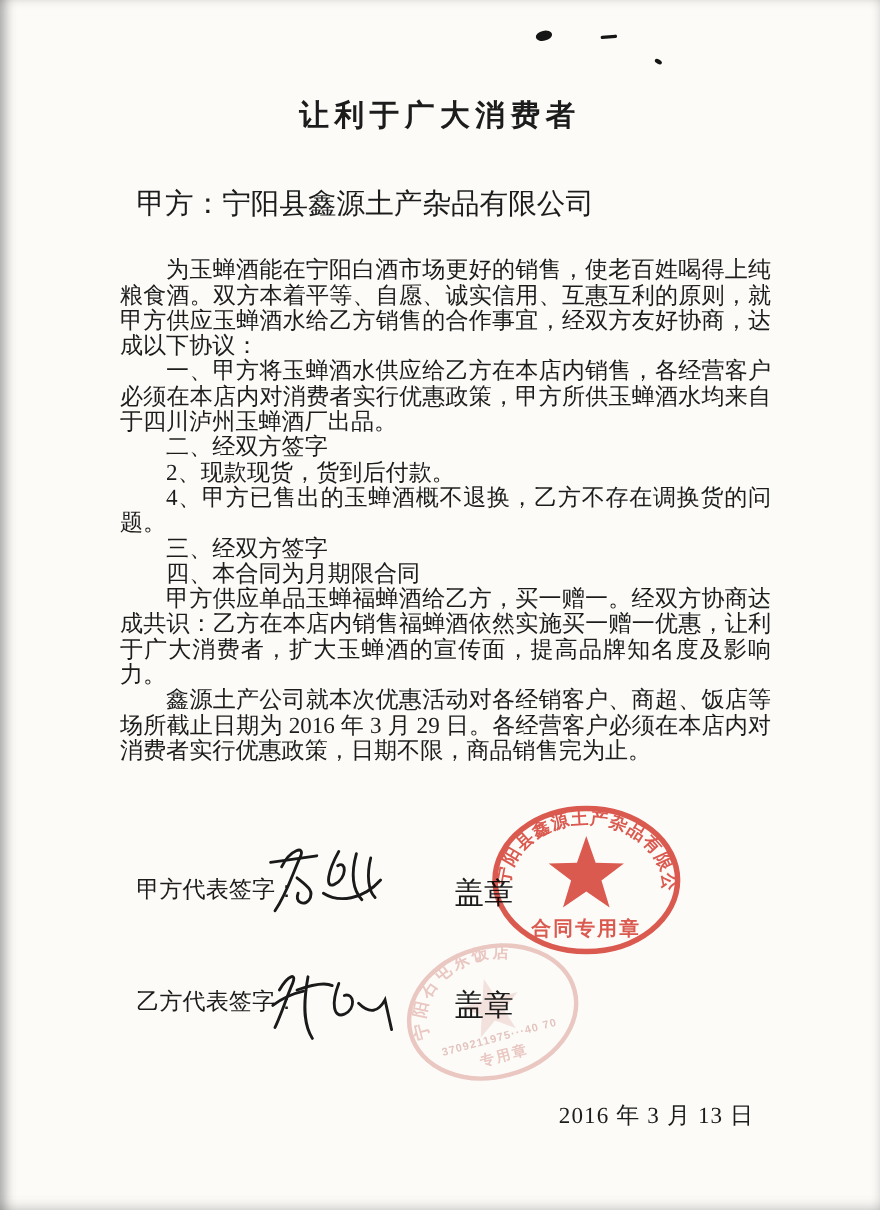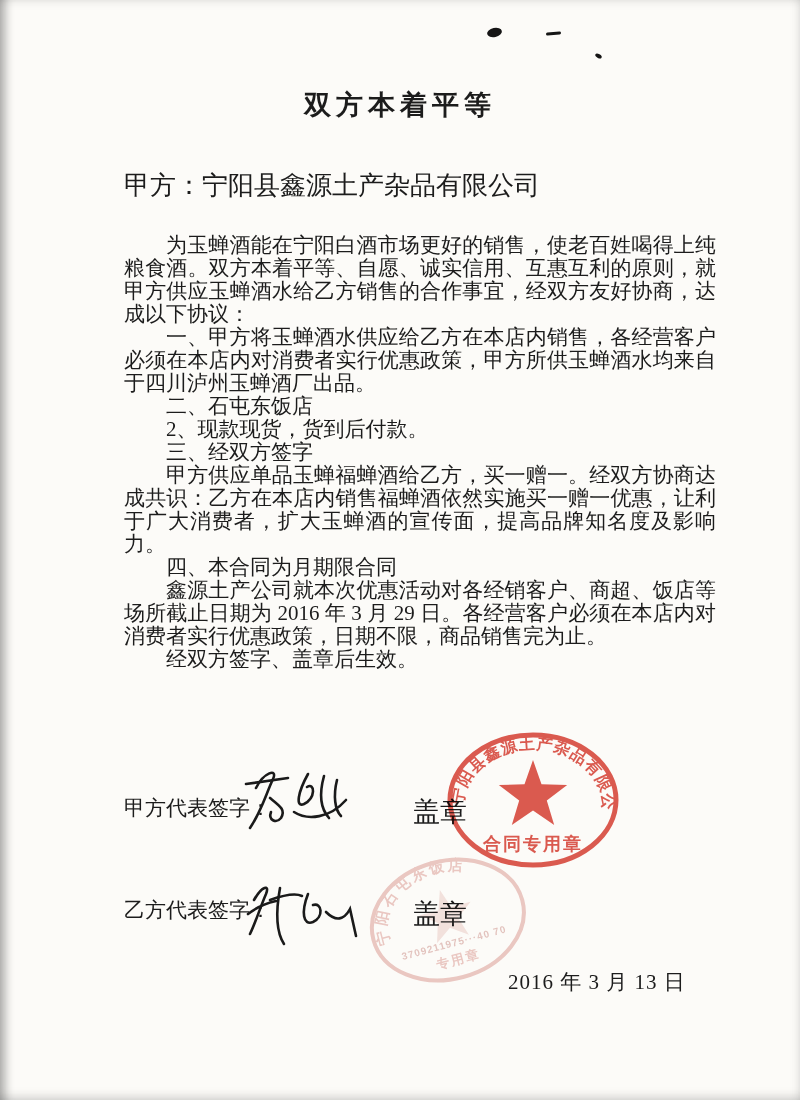--- a/index.html
+++ b/index.html
@@ -15,61 +15,61 @@
   }
   .title{
     position:absolute;top:88px;left:0;width:100%;text-align:center;
     font-size:27px;font-weight:bold;letter-spacing:5px;line-height:34px;
   }
   .parties{
     position:absolute;top:173px;left:124px;width:600px;
     font-size:26px;line-height:25px;white-space:nowrap;
   }
   .body-text{
-    position:absolute;top:234px;left:124px;width:592px;
+    position:absolute;top:234px;left:109px;width:592px;
     font-size:21px;line-height:23px;text-align:justify;
   }
   .body-text .para{text-indent:2em;margin:0;}
   .sig-label{position:absolute;font-size:21px;white-space:nowrap;}
   .seal-label{position:absolute;font-size:27px;white-space:nowrap;font-family:Liberation Mono, monospace;}
-  .date-line{position:absolute;top:968px;left:508px;font-size:21px;white-space:nowrap;letter-spacing:1px;}
+  .date-line{position:absolute;top:1000px;left:508px;font-size:21px;white-space:nowrap;letter-spacing:1px;}
   .sig-svg{position:absolute;overflow:visible;}
   .stamp{position:absolute;mix-blend-mode:multiply;}
   .stamp-faint{transform:rotate(-15deg);}
   .smudge{position:absolute;background:#151515;border-radius:50%;}
   .smudge.m1{left:487px;top:28px;width:15px;height:9px;transform:rotate(-12deg);}
   .smudge.m2{left:546px;top:32px;width:15px;height:3px;transform:rotate(-5deg);border-radius:2px;}
   .smudge.m3{left:595px;top:54px;width:7px;height:4px;transform:rotate(30deg);}
   .stamp text{font-family:"Liberation Sans","DejaVu Sans",sans-serif;font-weight:bold;}
 </style>
 </head>
 <body>
 
 <div class="page">
 
   <div class="smudge m1"></div>
   <div class="smudge m2"></div>
   <div class="smudge m3"></div>
 
-  <div class="title">双方本着平等</div>
+  <div class="title">让利于广大消费者</div>
 
   <div class="parties">
     <div>甲方：宁阳县鑫源土产杂品有限公司</div>
   </div>
 
   <div class="body-text" id="body-paragraphs">
       <div class="para">为玉蝉酒能在宁阳白酒市场更好的销售，使老百姓喝得上纯粮食酒。双方本着平等、自愿、诚实信用、互惠互利的原则，就甲方供应玉蝉酒水给乙方销售的合作事宜，经双方友好协商，达成以下协议：</div>
       <div class="para">一、甲方将玉蝉酒水供应给乙方在本店内销售，各经营客户必须在本店内对消费者实行优惠政策，甲方所供玉蝉酒水均来自于四川泸州玉蝉酒厂出品。</div>
-      <div class="para">二、石屯东饭店</div>
+      <div class="para">二、经双方签字</div>
       <div class="para">2、现款现货，货到后付款。</div>
+      <div class="para">4、甲方已售出的玉蝉酒概不退换，乙方不存在调换货的问题。</div>
       <div class="para">三、经双方签字</div>
+      <div class="para">四、本合同为月期限合同</div>
       <div class="para">甲方供应单品玉蝉福蝉酒给乙方，买一赠一。经双方协商达成共识：乙方在本店内销售福蝉酒依然实施买一赠一优惠，让利于广大消费者，扩大玉蝉酒的宣传面，提高品牌知名度及影响力。</div>
-      <div class="para">四、本合同为月期限合同</div>
       <div class="para">鑫源土产公司就本次优惠活动对各经销客户、商超、饭店等场所截止日期为 2016 年 3 月 29 日。各经营客户必须在本店内对消费者实行优惠政策，日期不限，商品销售完为止。</div>
-      <div class="para">经双方签字、盖章后生效。</div>
     </div>
 
   <div class="sig-label" style="top:794px;left:124px;">甲方代表签字：</div>
   <svg class="sig-svg" style="top:758px;left:242px;" width="115" height="92" viewBox="0 0 115 92">
     <g fill="none" stroke="#1a1a1a" stroke-width="2.6" stroke-linecap="round">
       <path d="M14,30 C22,14 36,10 31,21 C24,36 19,54 8,70"></path>
       <path d="M4,26 L46,20"></path>
       <path d="M28,40 C38,48 44,52 39,60 C34,66 26,62 29,54"></path>
       <path d="M66,16 C56,34 53,50 62,46 C74,40 73,24 65,29"></path>
       <path d="M52,54 C66,63 88,60 104,42"></path>

